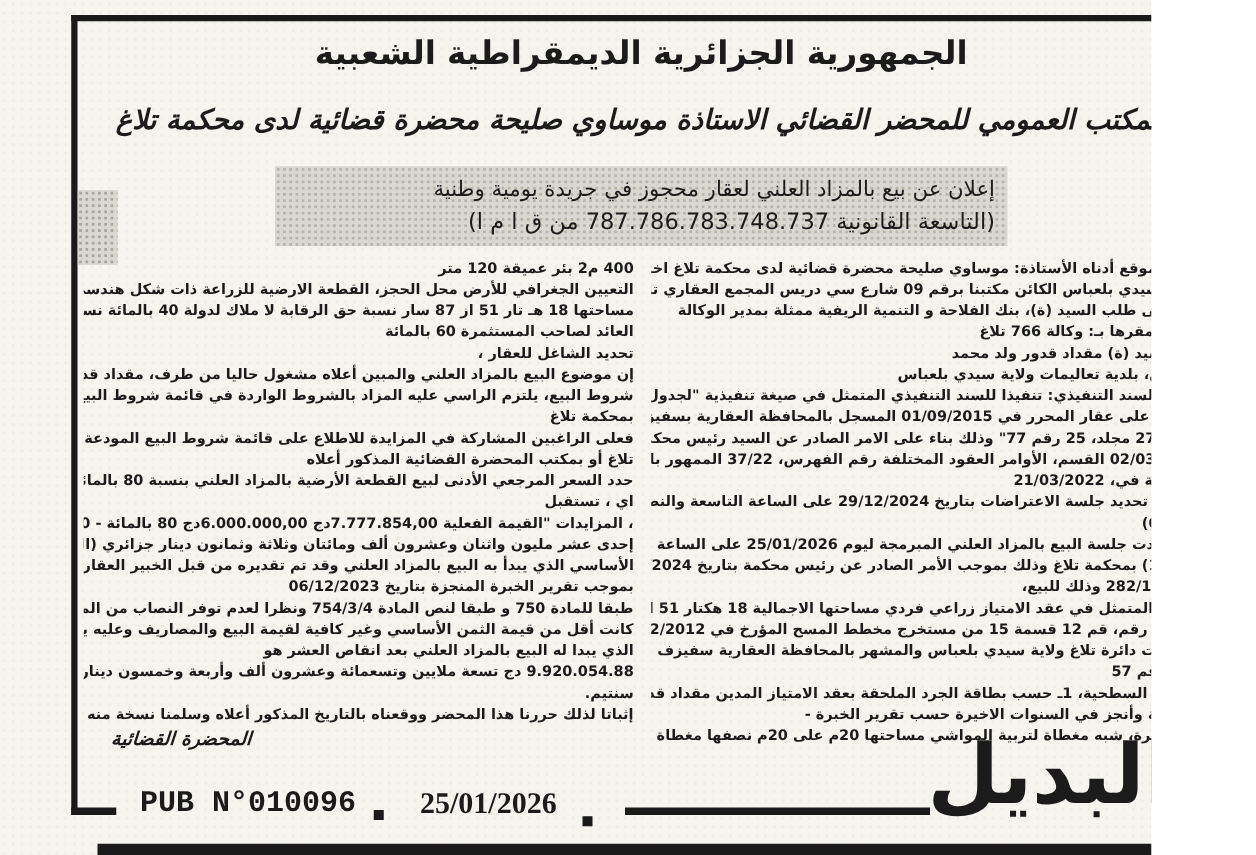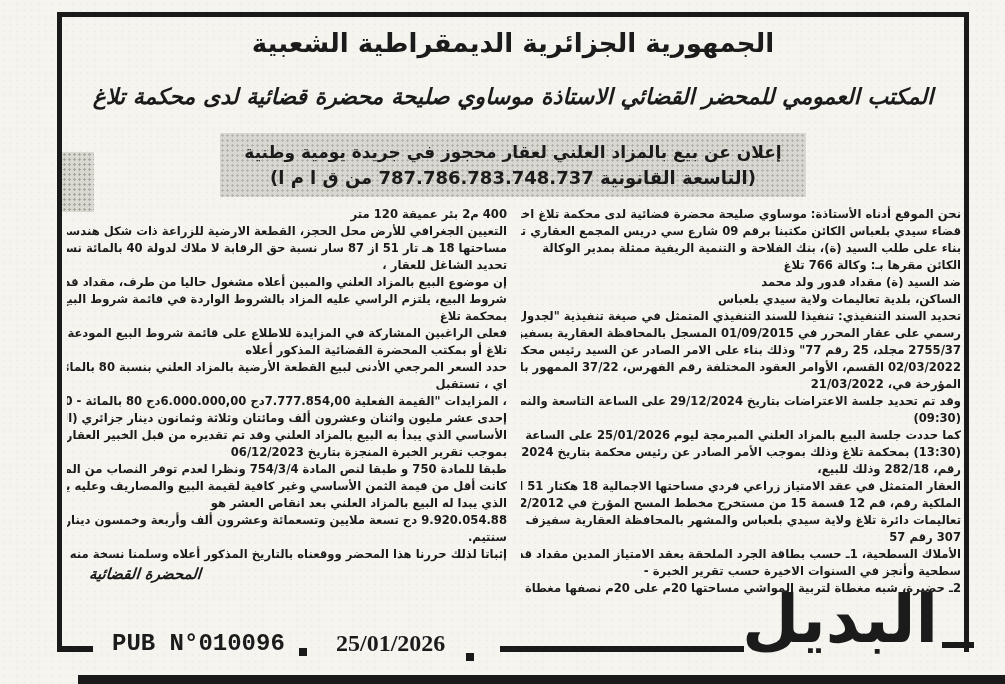--- a/index.html
+++ b/index.html
@@ -1,31 +1,31 @@
 <!DOCTYPE html>
 <html><head>
 <meta charset="utf-8">
 <style>
   html,body{margin:0;padding:0;}
   .page{
-    position:relative;width:1005px;height:684px;overflow:hidden;
+    position:relative;width:921px;height:684px;overflow:hidden;
     background:#f5f4ef;
     background-image:radial-gradient(rgba(120,115,105,0.05) 1px, transparent 1.3px);
     background-size:7px 7px;
     font-family:"DejaVu Sans",sans-serif;color:#1b1b1b;
   }
   .frame{
     position:absolute;left:57px;top:12px;width:912px;height:640px;
     border-top:5px solid #1a1a1a;border-left:5px solid #1a1a1a;border-right:5px solid #1a1a1a;
     box-sizing:border-box;
   }
   .title{margin:9px 6px 0;text-align:center;font-size:26px;line-height:34px;font-weight:bold;}
   .script-line{margin:16px 8px;text-align:center;font-size:22px;line-height:41px;font-weight:bold;font-style:italic;}
   .notice-box{
-    width:566px;margin:8px auto 9px;padding:6px 10px;text-align:center;font-weight:bold;
+    width:566px;margin:8px auto 9px;padding:6px 10px;text-align:right;font-weight:normal;
     background-color:#d9d7d1;
     background-image:radial-gradient(#b7b4ab 1px, transparent 1.25px);
     background-size:5px 5px;
   }
   .notice-l1{font-size:17px;line-height:26px;}
   .notice-l2{font-size:18px;line-height:26px;}
   .columns{display:flex;gap:14px;margin-top:5px;padding:0 3px;}
   .col{width:440px;flex:0 0 auto;font-size:11.6px;font-weight:bold;line-height:17px;}
   .line{white-space:nowrap;overflow:hidden;height:17px;}
   .signature{margin-top:3px;text-align:left;padding-left:22px;font-size:15px;font-weight:bold;font-style:italic;transform:skewX(-4deg);}
@@ -84,20 +84,21 @@
           <div class="line">307 رقم 57</div>
           <div class="line">الأملاك السطحية، 1ـ حسب بطاقة الجرد الملحقة بعقد الامتياز المدين مقداد قدور لم تكن له أملاك</div>
           <div class="line">سطحية وأنجز في السنوات الاخيرة حسب تقرير الخبرة -</div>
           <div class="line">2ـ حضيرة، شبه مغطاة لتربية المواشي مساحتها 20م على 20م نصفها مغطاة بصفائح الزنك بمساحة</div>
         </div>
       <div class="col">
         <div>
             <div class="line">400 م2 بئر عميقة 120 متر</div>
             <div class="line">التعيين الجغرافي للأرض محل الحجز، القطعة الارضية للزراعة ذات شكل هندسي مستطيل و</div>
             <div class="line">مساحتها 18 هـ تار 51 از 87 سار نسبة حق الرقابة لا ملاك لدولة 40 بالمائة نسبة حق الامتياز</div>
+            <div class="line">العائد لصاحب المستثمرة 60 بالمائة</div>
             <div class="line">تحديد الشاغل للعقار ،</div>
             <div class="line">إن موضوع البيع بالمزاد العلني والمبين أعلاه مشغول حاليا من طرف، مقداد قدور ولد محمد</div>
             <div class="line">شروط البيع، يلتزم الراسي عليه المزاد بالشروط الواردة في قائمة شروط البيع المودعة بأمانة ضبط</div>
             <div class="line">بمحكمة تلاغ</div>
             <div class="line">فعلى الراغبين المشاركة في المزايدة للاطلاع على قائمة شروط البيع المودعة في امانة ضبط محكمة</div>
             <div class="line">تلاغ أو بمكتب المحضرة القضائية المذكور أعلاه</div>
             <div class="line">حدد السعر المرجعي الأدنى لبيع القطعة الأرضية بالمزاد العلني بنسبة 80 بالمائة من القيمة الفعلية</div>
             <div class="line">اي ، تستقبل</div>
             <div class="line">، المزايدات "القيمة الفعلية 7.777.854,00دج 6.000.000,00دج 80 بالمائة - 11.022.283.20 دج</div>
             <div class="line">إحدى عشر مليون واثنان وعشرون ألف ومائتان وثلاثة وثمانون دينار جزائري (الذي يمثل الثمن</div>

